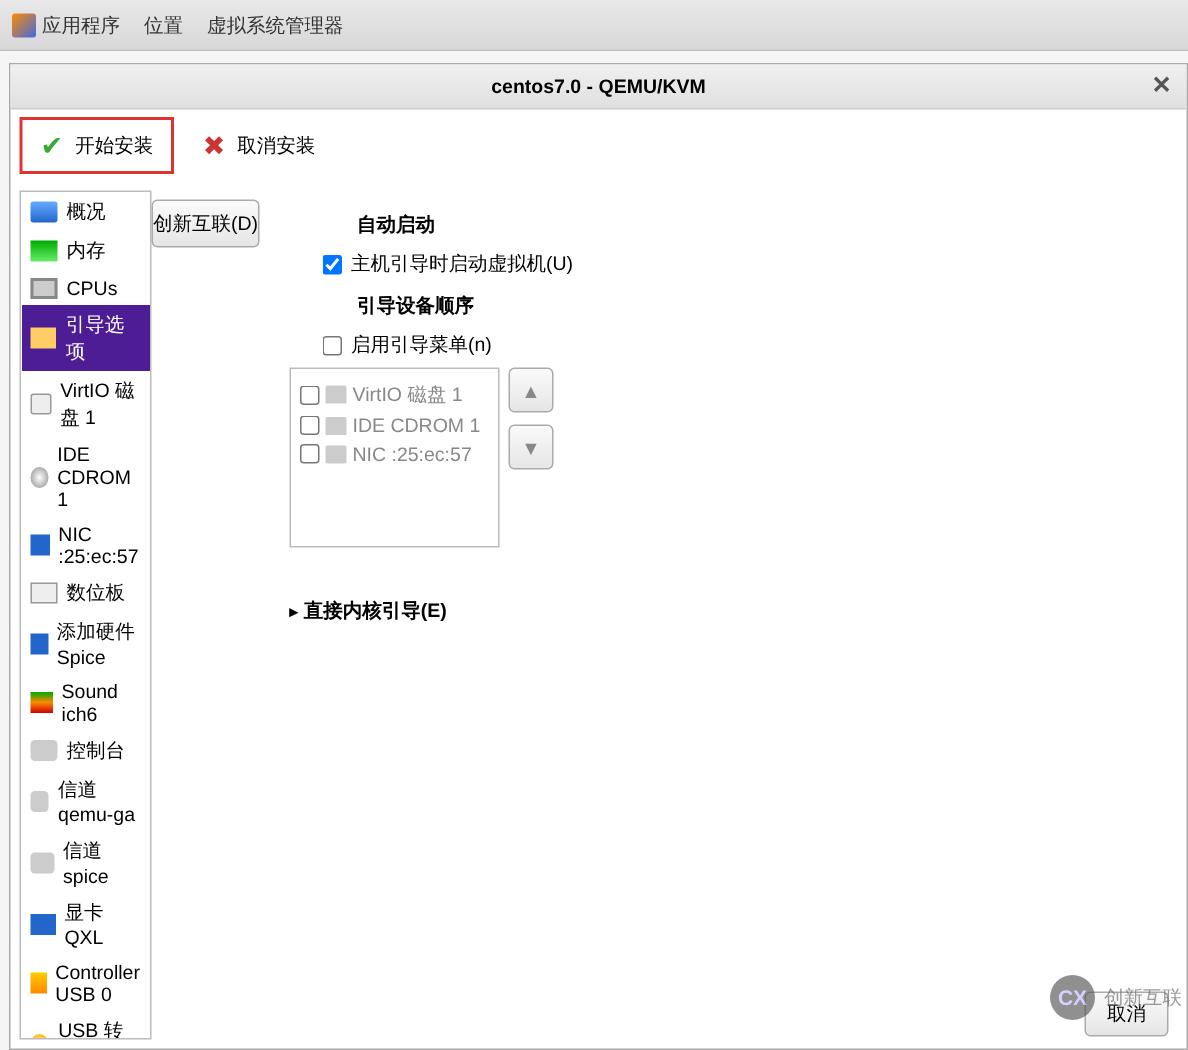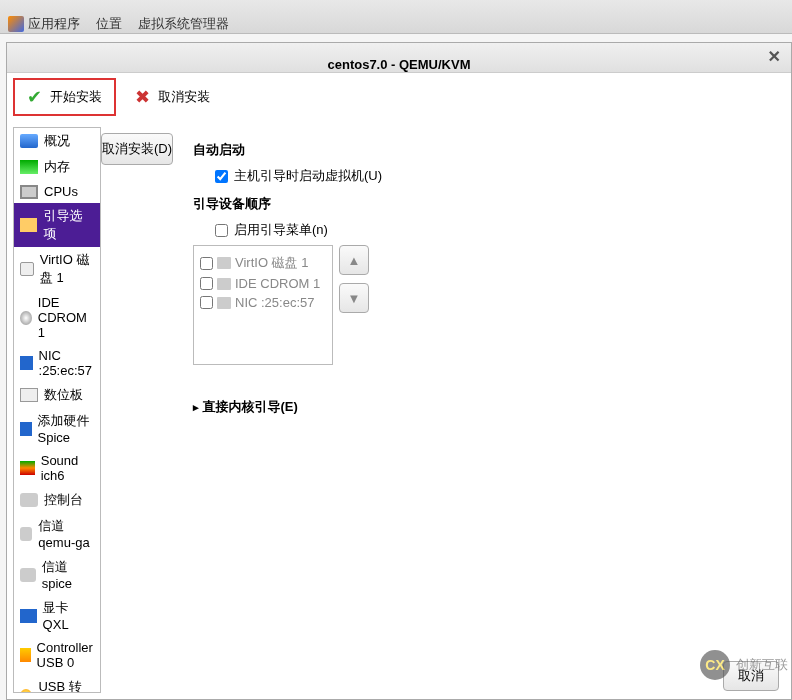--- a/index.html
+++ b/index.html
@@ -1,55 +1,55 @@
 <!DOCTYPE html>
 <html><head>
   <meta charset="utf-8">
   <style>
     * { margin: 0; padding: 0; box-sizing: border-box; font-family: sans-serif; font-size: 13px; }
     body { width: 792px; height: 700px; background: #f5f5f5; overflow: hidden; }
 
-    .top-bar { height: 34px; background: linear-gradient(#e8e8e8, #d8d8d8); border-bottom: 1px solid #bbb; display: flex; align-items: flex-end; padding: 0 8px; gap: 16px; }
+    .top-bar { height: 34px; background: linear-gradient(#e8e8e8, #d8d8d8); border-bottom: 1px solid #bbb; display: flex; align-items: center; padding: 0 8px; gap: 16px; }
     .top-bar-item { display: flex; align-items: center; color: #333; }
     .app-icon { width: 16px; height: 16px; margin-right: 4px; background: linear-gradient(135deg, #ff8c00, #4169e1); border-radius: 2px; }
 
     .window { position: absolute; left: 6px; top: 42px; right: 0; bottom: 0; background: #fff; border: 1px solid #aaa; }
-    .title-bar { height: 30px; background: linear-gradient(#f0f0f0, #e0e0e0); border-bottom: 1px solid #ccc; display: flex; align-items: flex-end; justify-content: center; position: relative; font-weight: bold; }
+    .title-bar { height: 30px; background: linear-gradient(#f0f0f0, #e0e0e0); border-bottom: 1px solid #ccc; display: flex; align-items: center; justify-content: center; position: relative; font-weight: bold; }
     .title-bar .close { position: absolute; right: 10px; top: 4px; font-size: 16px; color: #555; cursor: pointer; }
 
     .toolbar { height: 48px; display: flex; align-items: center; padding: 0 6px; gap: 6px; }
     .tool-btn { height: 38px; display: flex; align-items: center; padding: 0 12px; gap: 8px; background: transparent; border: 1px solid transparent; cursor: pointer; }
     .tool-btn.highlighted { border: 2px solid #d33; }
     .icon-check { color: #3a3; font-size: 18px; }
     .icon-cancel { color: #c33; font-size: 18px; }
 
     .content { display: flex; height: calc(100% - 78px); }
     .sidebar { width: 172px; display: flex; flex-direction: row; padding: 6px; }
     .hw-list { flex: 1; background: #fff; border: 1px solid #bbb; overflow-y: auto; }
     .hw-item { display: flex; align-items: center; padding: 4px 6px; gap: 6px; cursor: pointer; }
     .hw-item.selected { background: #4c1d95; color: #fff; }
     .add-hw { margin-top: 6px; height: 32px; background: linear-gradient(#fafafa, #e6e6e6); border: 1px solid #aaa; border-radius: 4px; cursor: pointer; }
 
     .main { flex: 1; padding: 10px 14px; }
-    .section-title { font-weight: bold; margin-bottom: 8px; margin-top: 10px; }
+    .section-title { font-weight: bold; margin-bottom: 8px; margin-top: 10px; margin-left: 45px; }
     .check-row { display: flex; align-items: center; gap: 6px; margin: 4px 0 4px 12px; padding-left: 10px; }
     .boot-panel { margin-top: 6px; margin-left: 0; display: flex; gap: 6px; align-items: flex-start; }
     .boot-list { border: 1px solid #bbb; padding: 6px; width: 140px; height: 120px; }
     .boot-row { display: flex; align-items: center; gap: 4px; padding: 2px 0; color: #888; }
     .boot-row .dev-icon { width: 14px; height: 12px; background: #ccc; border-radius: 1px; }
     .boot-btns { display: flex; flex-direction: column; gap: 8px; }
     .arrow-btn { width: 30px; height: 30px; background: linear-gradient(#fafafa, #e6e6e6); border: 1px solid #aaa; border-radius: 4px; color: #888; cursor: pointer; }
     .expander { margin-top: 33px; display: flex; align-items: center; gap: 4px; font-weight: bold; cursor: pointer; }
     .expander::before { content: "▸"; font-size: 11px; }
 
     .bottom-bar { position: absolute; bottom: 0; right: 0; height: 46px; display: flex; align-items: center; padding: 0 12px; gap: 8px; }
     .bottom-btn { height: 30px; padding: 0 14px; background: linear-gradient(#fafafa, #e6e6e6); border: 1px solid #aaa; border-radius: 4px; cursor: pointer; }
 
     .watermark { position: absolute; right: 4px; bottom: 20px; opacity: 0.65; display: flex; align-items: center; gap: 6px; color: #666; font-size: 16px; pointer-events: none; }
-    .watermark .logo { width: 30px; height: 30px; background: #555; border-radius: 50%; display: flex; align-items: center; justify-content: center; color: #fde047; font-weight: bold; font-size: 14px; }
+    .watermark .logo { width: 30px; height: 30px; background: #555; border-radius: 50%; display: flex; align-items: center; justify-content: center; color: #c4b5fd; font-weight: bold; font-size: 14px; }
 
     
     .ic { width:18px; height:14px; display:inline-block; }
     .ic-monitor { background: linear-gradient(#6af,#26c); border-radius:2px; }
     .ic-cpu { background:#ccc; border:2px solid #888; }
     .ic-mem { background:linear-gradient(#0a0,#6e6); }
     .ic-boot { background:#fc6; }
     .ic-disk { background:#eee; border:1px solid #999; border-radius:2px; }
     .ic-cd { background:radial-gradient(#fff,#888); border-radius:50%; }
     .ic-nic { background:#26c; }
@@ -155,21 +155,21 @@
           </div>
           <div class="hw-item">
             <span class="ic ic-usbr"></span>
             <span>USB 转发器 1</span>
           </div>
           <div class="hw-item">
             <span class="ic ic-usbr"></span>
             <span>USB 转发器 2</span>
           </div>
         </div>
-      <button class="add-hw">取消安装(D)</button>
+      <button class="add-hw">创新互联(D)</button>
     </div>
 
     <div class="main">
       <div class="section-title">自动启动</div>
       <label class="check-row">
         <input type="checkbox" checked="" style="">
         <span>主机引导时启动虚拟机(U)</span>
       </label>
 
       <div class="section-title">引导设备顺序</div>

